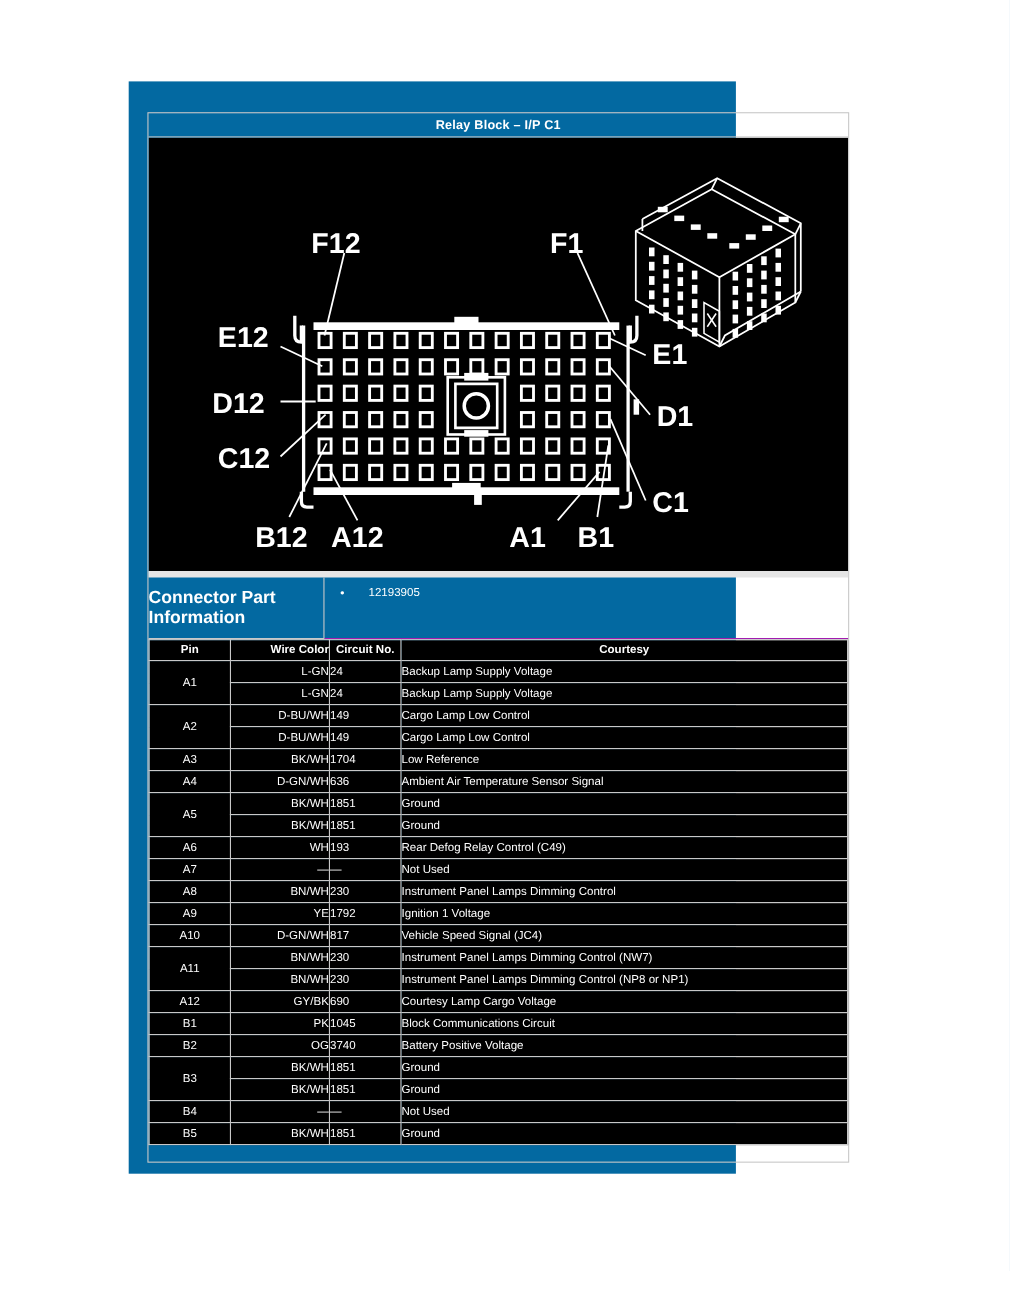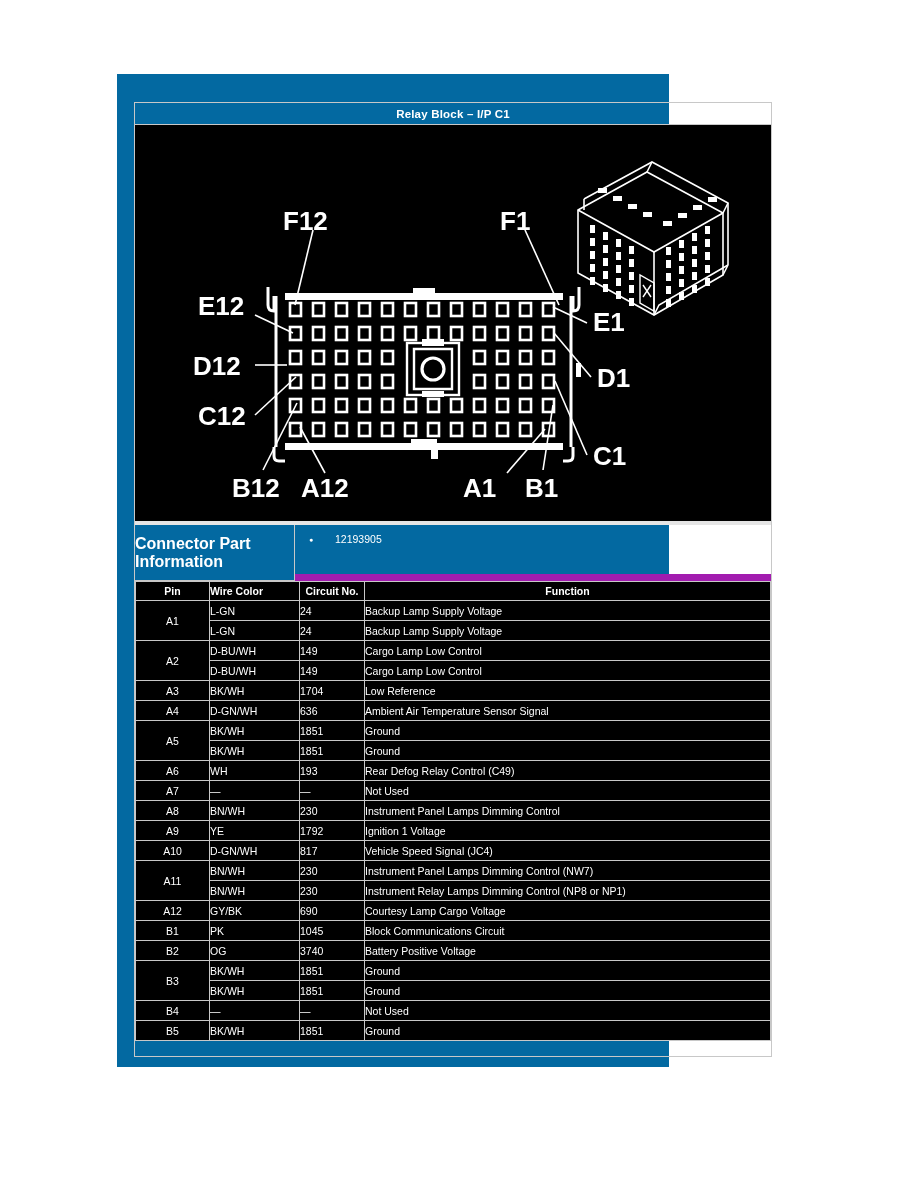--- a/index.html
+++ b/index.html
@@ -8,39 +8,39 @@
   .page{position:absolute;left:117px;top:32px;width:552px;height:993px;background:#0369a1;margin-top:42px;}
 
   .frame{position:absolute;left:17px;top:28px;width:638px;height:955px;border:1px solid #c8c8c8;box-sizing:border-box;}
 
   
   .title-bar{position:absolute;left:0;top:0;width:100%;height:22px;border-bottom:1px solid #c8c8c8;box-sizing:border-box;
              display:flex;align-items:center;justify-content:center;}
   .title-bar span{color:#ffffff;font-size:11.5px;font-weight:bold;letter-spacing:.2px;}
 
   
-  .diagram{position:absolute;left:0;top:22px;width:100%;height:400px;border-bottom:4px solid #e5e5e5;box-sizing:border-box;overflow:hidden;}
+  .diagram{position:absolute;left:0;top:22px;width:100%;height:400px;border-bottom:6px solid #e5e5e5;box-sizing:border-box;overflow:hidden;}
   .diagram svg{display:block;}
 
   
   .cpi{position:absolute;left:0;top:422px;width:100%;height:56px;box-sizing:border-box;display:flex;}
   .cpi-label{width:160px;border-right:1px solid #c8c8c8;border-bottom:1px solid #c8c8c8;box-sizing:border-box;
              display:flex;align-items:center;justify-content:center;color:#fff;font-size:16px;font-weight:bold;}
-  .cpi-body{flex:1;border-bottom:7px solid #a21caf;box-sizing:border-box;padding:8px 0 16px 40px;}
+  .cpi-body{flex:1;border-bottom:1px solid #a21caf;box-sizing:border-box;padding:8px 0 16px 40px;}
   .cpi-body li{color:#fff;font-size:10.5px;list-style:none;position:relative;margin-bottom:6px;}
   .cpi-body li:before{content:"\25CF";position:absolute;left:-26px;top:0px;font-size:7px;line-height:13px;}
   .cpi-body ul{margin:0;padding:0;}
 
   
   .tbl{position:absolute;left:0;top:478px;width:100%;border-collapse:collapse;table-layout:fixed;}
   .tbl td,.tbl th{border:1px solid #c8c8c8;color:#ffffff;background:#000000;height:20px;padding:0;
                   font-size:10.5px;font-weight:normal;box-sizing:border-box;}
   .tbl thead th{font-weight:bold;height:19px;}
   .c-pin{width:74px;text-align:center;}
-  .c-wire{width:90px;text-align:left;}
+  .c-wire{width:90px;text-align:right;}
   .c-ckt{width:65px;}
   .c-fn{text-align:left;padding-left:4px;}
   .tbl td.c-pin{vertical-align:middle;}
 </style>
 </head>
 <body>
 
 <div class="page">
   <div class="frame">
 
@@ -267,21 +267,21 @@
         </ul>
       </div>
     </div>
 
     <table class="tbl">
       <thead>
         <tr>
           <th class="c-pin">Pin</th>
           <th class="c-wire">Wire Color</th>
           <th class="c-ckt">Circuit No.</th>
-          <th class="c-fn" style="text-align:center">Function</th>
+          <th class="c-fn" style="text-align:center">Courtesy</th>
         </tr>
       </thead>
       <tbody id="pin-table-body">
           <tr>
             <td class="c-pin" rowspan="2">A1</td>
             <td class="c-wire">L-GN</td>
             <td class="c-ckt">24</td>
             <td class="c-fn">Backup Lamp Supply Voltage</td>
           </tr>
           <tr>
@@ -355,21 +355,21 @@
           </tr>
           <tr>
             <td class="c-pin" rowspan="2">A11</td>
             <td class="c-wire">BN/WH</td>
             <td class="c-ckt">230</td>
             <td class="c-fn">Instrument Panel Lamps Dimming Control (NW7)</td>
           </tr>
           <tr>
             <td class="c-wire">BN/WH</td>
             <td class="c-ckt">230</td>
-            <td class="c-fn">Instrument Relay Lamps Dimming Control (NP8 or NP1)</td>
+            <td class="c-fn">Instrument Panel Lamps Dimming Control (NP8 or NP1)</td>
           </tr>
           <tr>
             <td class="c-pin" rowspan="1">A12</td>
             <td class="c-wire">GY/BK</td>
             <td class="c-ckt">690</td>
             <td class="c-fn">Courtesy Lamp Cargo Voltage</td>
           </tr>
           <tr>
             <td class="c-pin" rowspan="1">B1</td>
             <td class="c-wire">PK</td>

